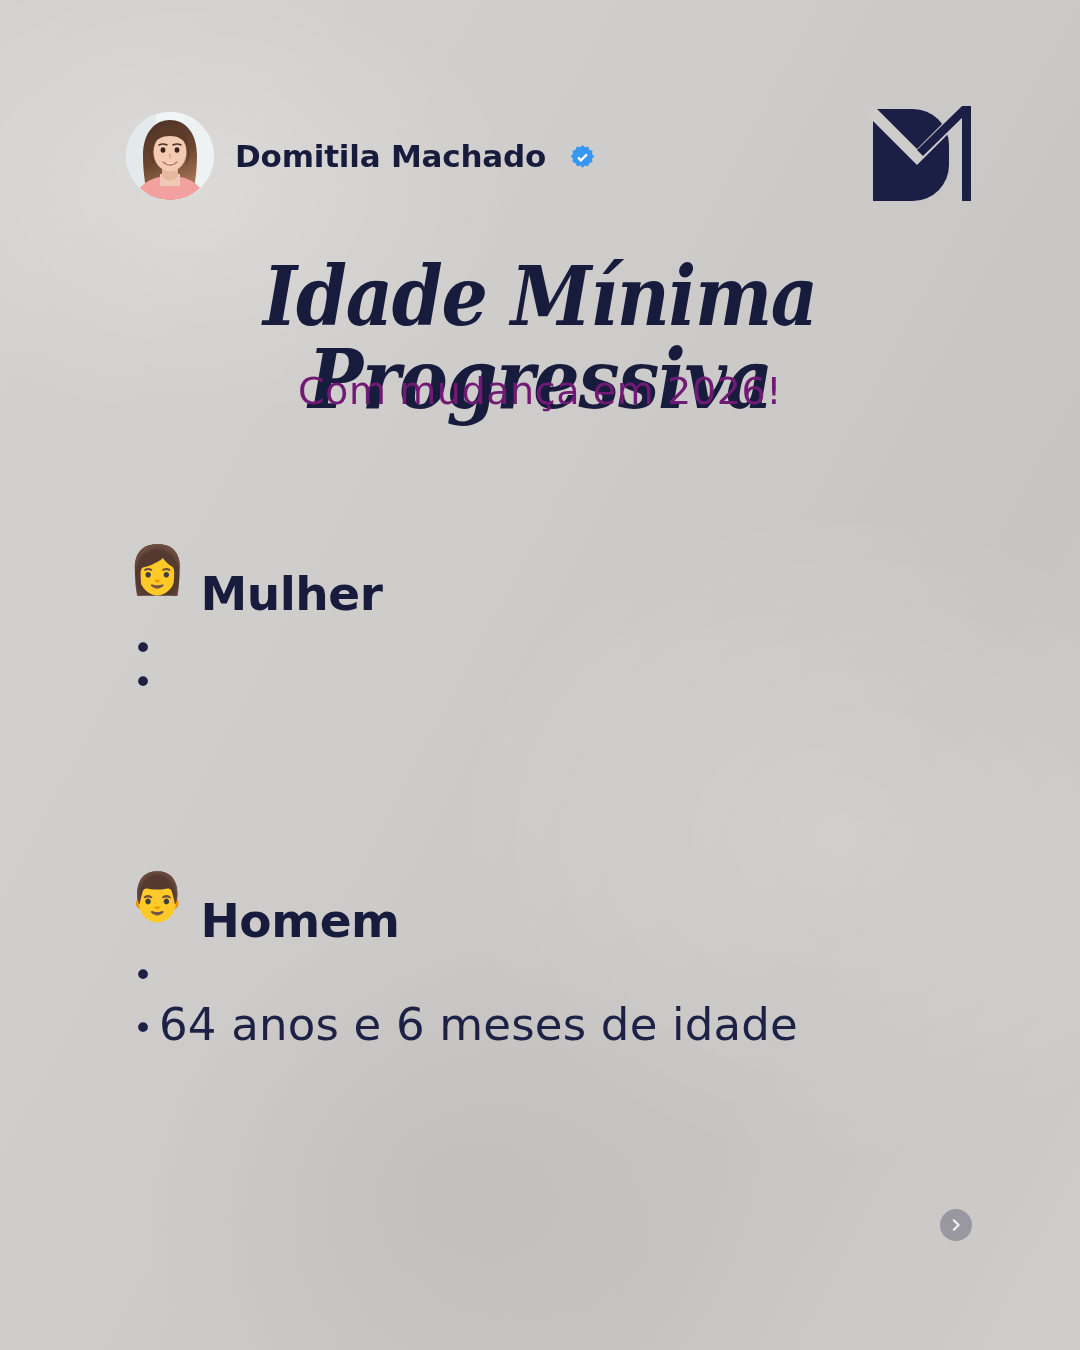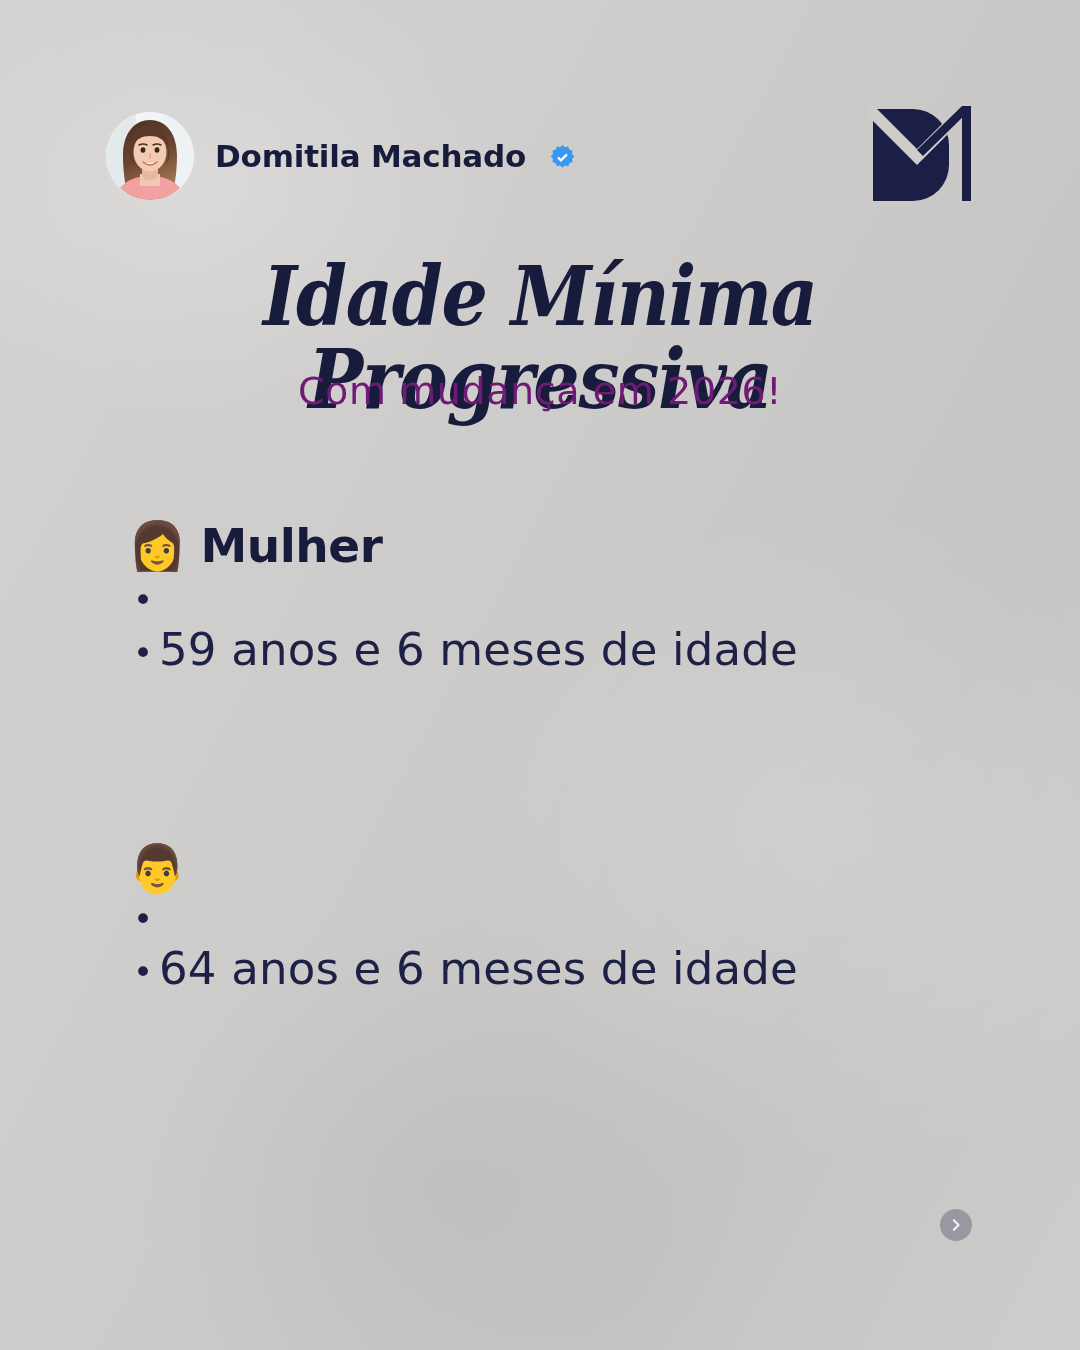--- a/index.html
+++ b/index.html
@@ -36,20 +36,21 @@
 
   
   .header {
     position: absolute;
     top: 108px;
     left: 0;
     width: 1080px;
     height: 96px;
     display: flex;
     align-items: center;
+    padding-left: 20px;
   }
 
   .profile {
     display: flex;
     align-items: center;
     margin-left: 106px;
     gap: 21px;
   }
 
   .avatar {
@@ -141,20 +142,21 @@
     font-size: 47px;
     line-height: 1;
   }
 
   .section-title {
     font-family: "DejaVu Sans", sans-serif;
     font-size: 47px;
     font-weight: bold;
     color: #171b3c;
     letter-spacing: -0.5px;
+    margin-top: 48px;
   }
 
   .bullets {
     list-style: none;
     margin-top: 6px;
   }
 
   .bullet {
     display: flex;
     align-items: baseline;
@@ -272,28 +274,28 @@
     <div class="section-heading">
       <span class="section-emoji">👩</span>
       <span class="section-title">Mulher</span>
     </div>
     <ul class="bullets">
       <li class="bullet">
         <span class="bullet-dot">•</span>
       </li>
       <li class="bullet">
         <span class="bullet-dot">•</span>
-        <span>59 anos e 6 meses de idade</span>
       </li>
     </ul>
   </div>
 
   <div class="section section-men">
     <div class="section-heading">
       <span class="section-emoji">👨</span>
+      <span class="section-title">Homem</span>
     </div>
     <ul class="bullets">
       <li class="bullet">
         <span class="bullet-dot">•</span>
       </li>
       <li class="bullet">
         <span class="bullet-dot">•</span>
         <span>64 anos e 6 meses de idade</span>
       </li>
     </ul>

